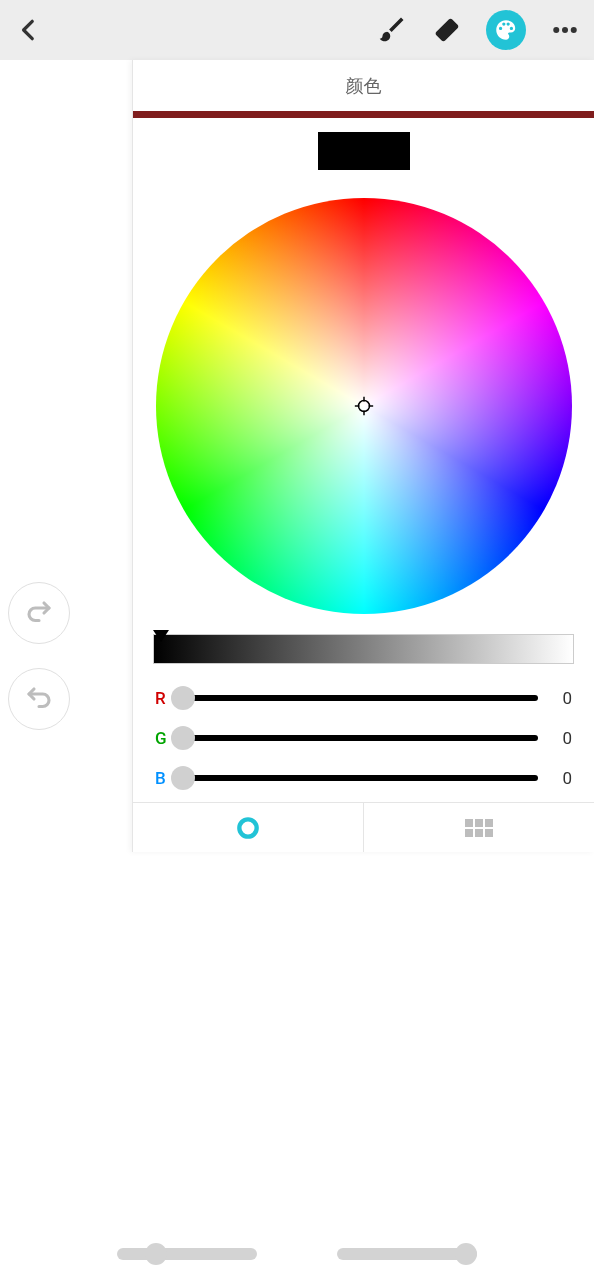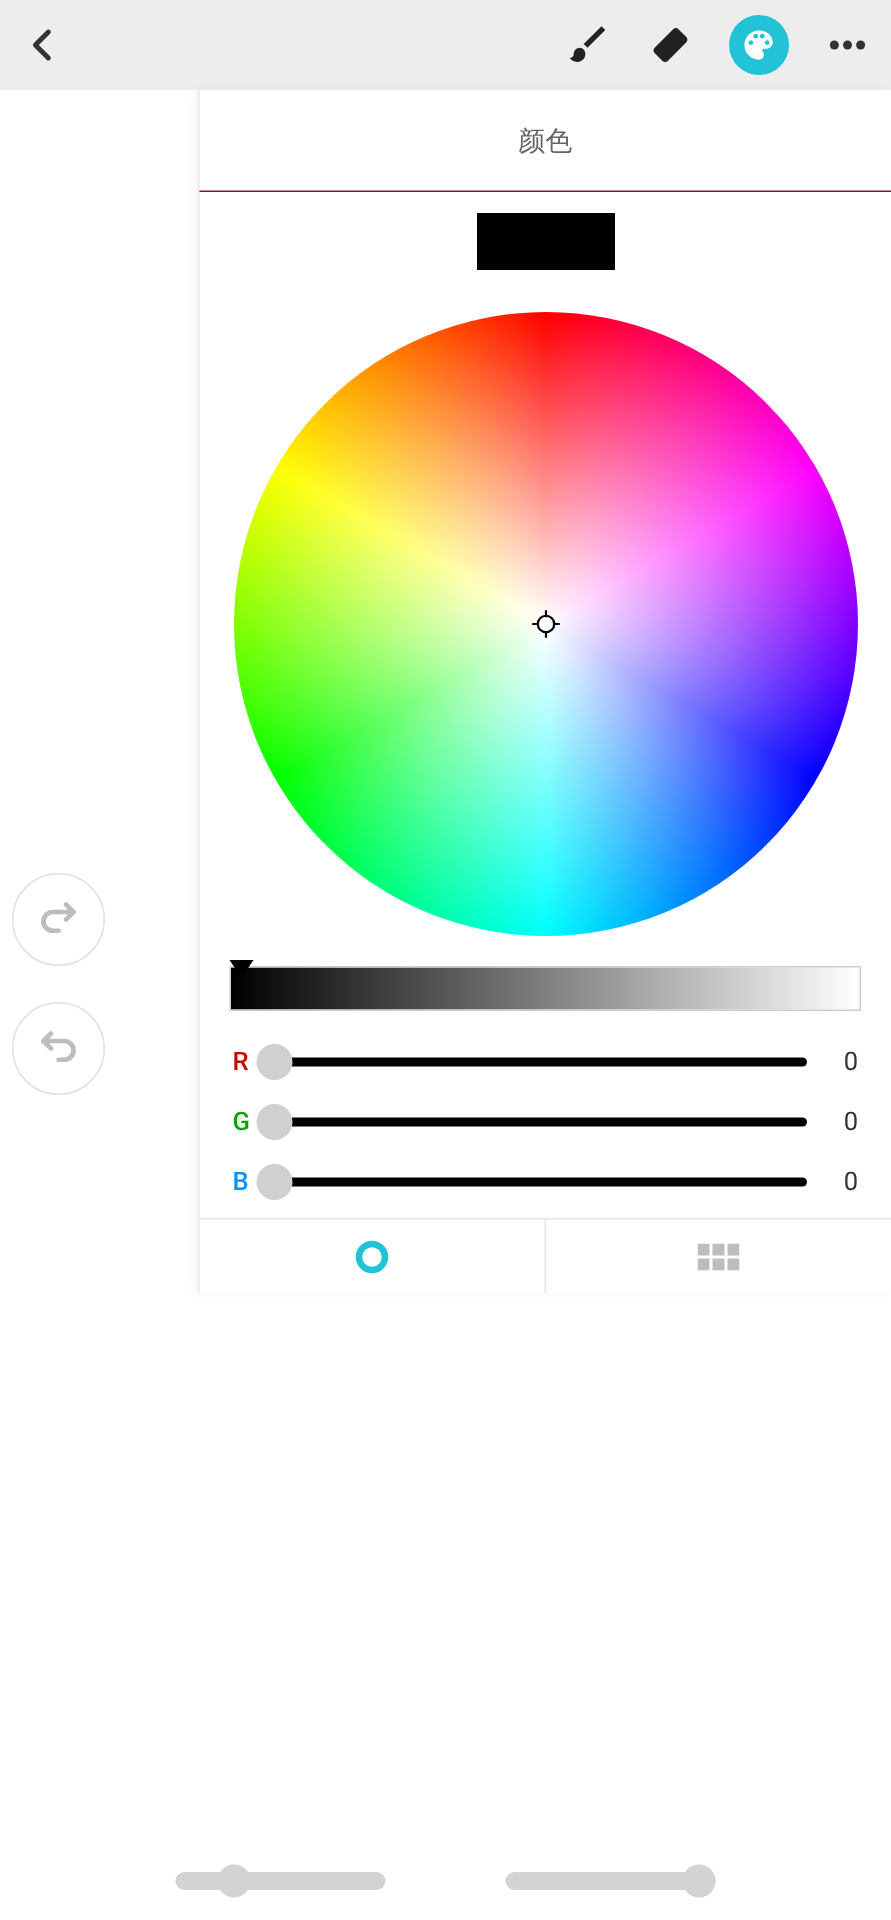--- a/index.html
+++ b/index.html
@@ -38,23 +38,23 @@
   .side-undo { top:608px; }
 
   
   .color-panel {
     position:absolute; top:0; left:132px; right:0;
     background:#fff;
     border-left:1px solid #e5e5e5;
     box-shadow: -2px 0 6px rgba(0,0,0,0.05);
   }
   .cp-header {
-    height:68px; display:flex; align-items:center; justify-content:center;
+    height:58px; display:flex; align-items:center; justify-content:center;
     font-size:18px; color:#666;
-    border-bottom:1px solid #7f1d1d;
+    border-bottom:7px solid #7f1d1d;
   }
 
   .swatch-row { display:flex; justify-content:center; padding:14px 0 6px; }
   .swatch {
     width:92px; height:38px; background:#000;
   }
 
   .wheel-wrap { display:flex; justify-content:center; padding:22px 0 20px; }
   .wheel {
     width:416px; height:416px; border-radius:50%;

